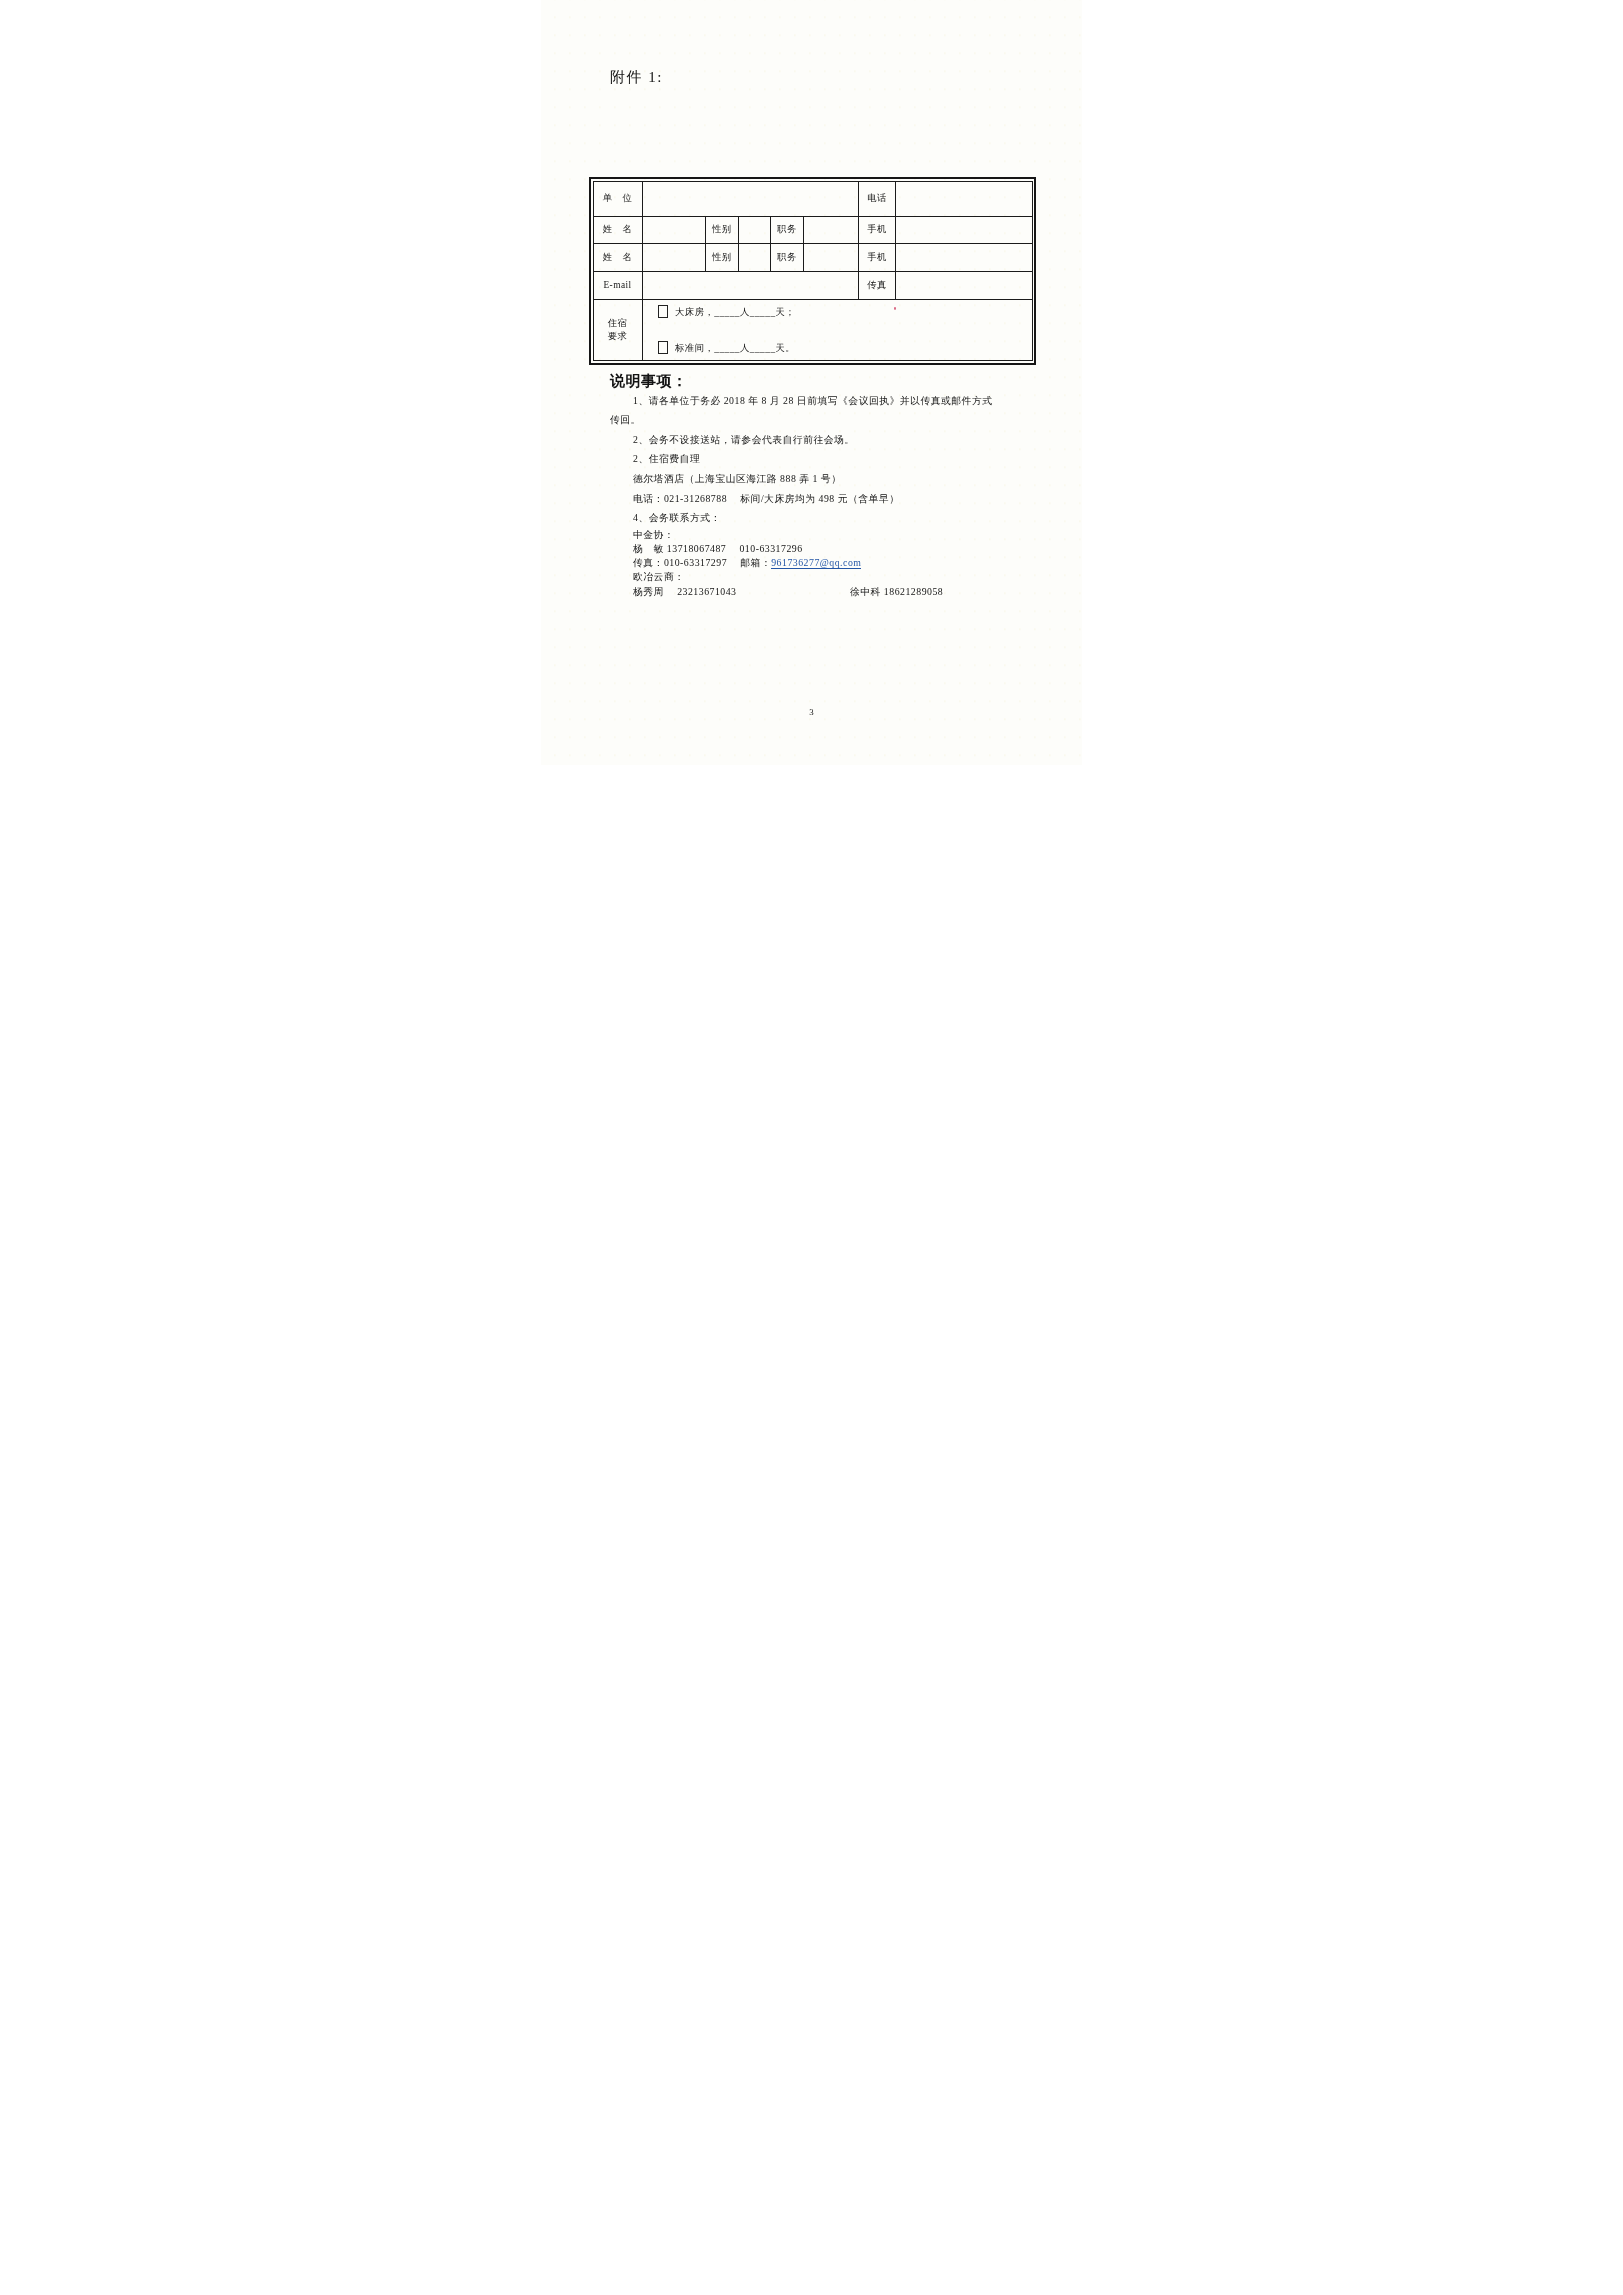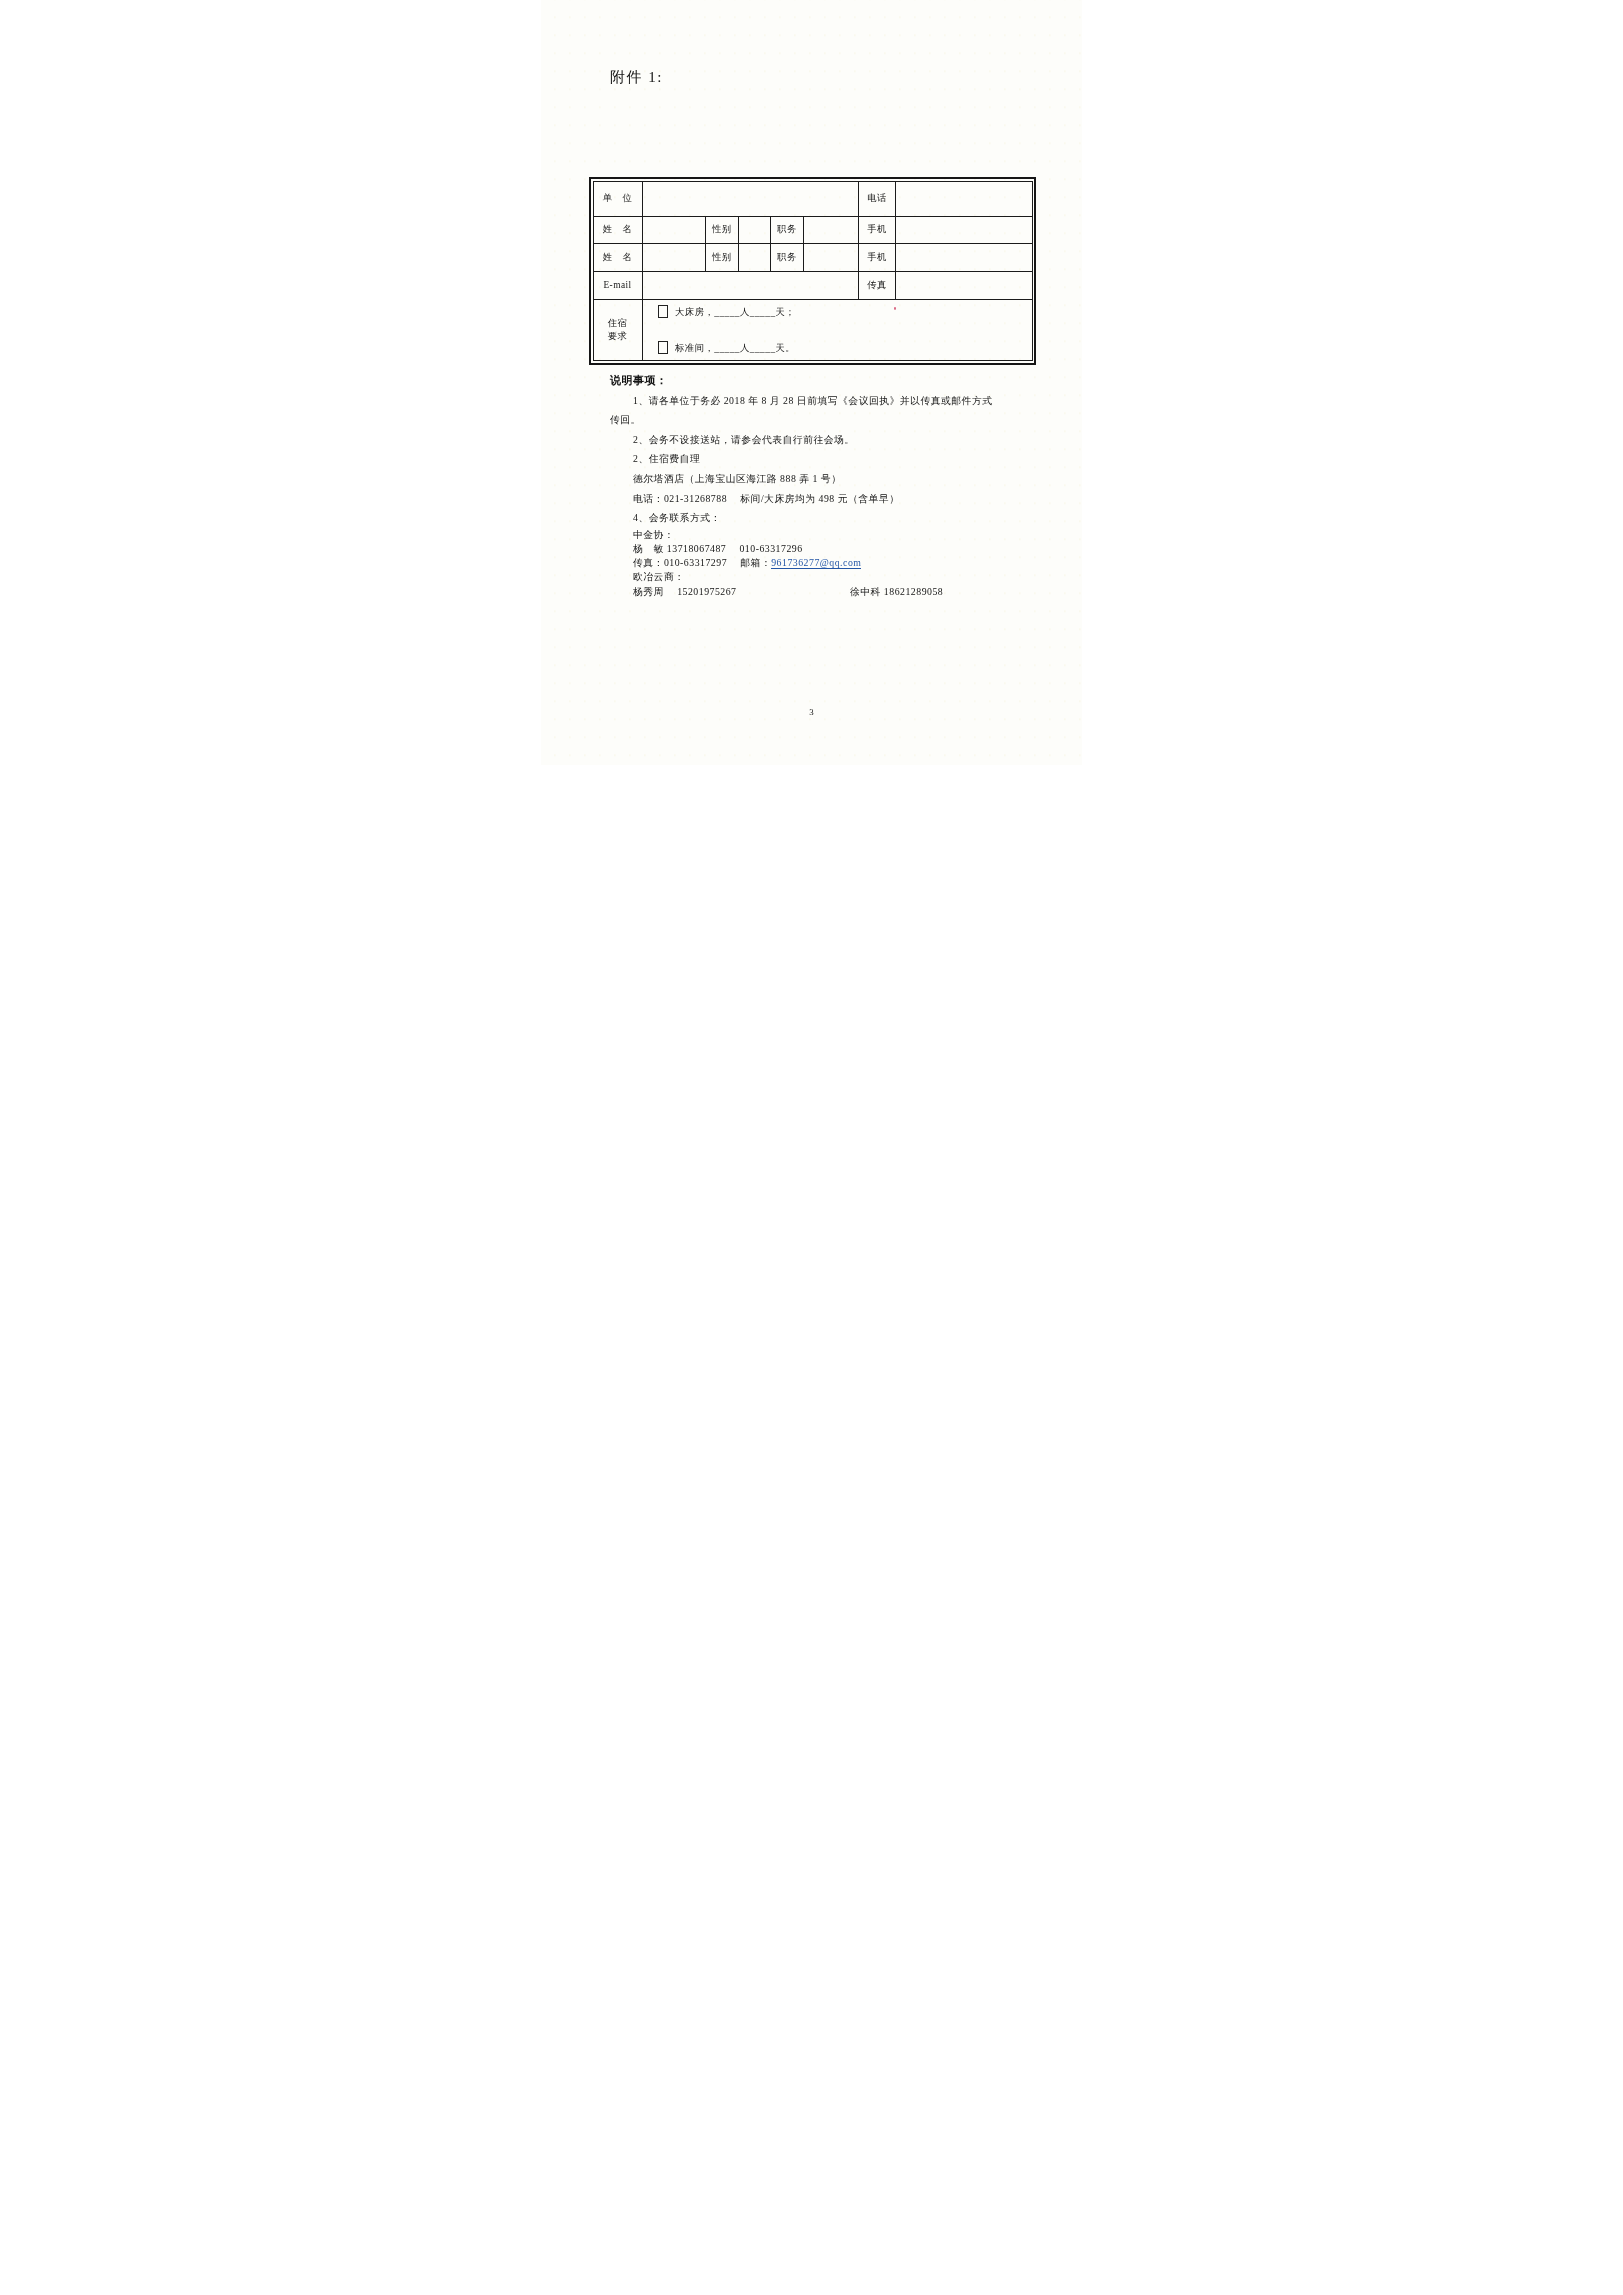--- a/index.html
+++ b/index.html
@@ -103,21 +103,21 @@
   }
   .notes p {
     margin: 0;
     line-height: 19.6px;
     letter-spacing: 0.5px;
     white-space: nowrap;
   }
   .notes p.head {
     font-family: "Liberation Sans", sans-serif;
     font-weight: bold;
-    font-size: 11px;
+    font-size: 15px;
   }
   .notes p.ind { padding-left: 23px; }
   .notes p.c { line-height: 14.2px; }
 
   .email-link {
     color: #2456a6;
     text-decoration: none;
     border-bottom: 1px solid #2456a6;
     cursor: pointer;
   }
@@ -228,19 +228,19 @@
     <p>传回。</p>
     <p class="ind">2、会务不设接送站，请参会代表自行前往会场。</p>
     <p class="ind">2、住宿费自理</p>
     <p class="ind">德尔塔酒店（上海宝山区海江路 888 弄 1 号）</p>
     <p class="ind">电话：021-31268788　 标间/大床房均为 498 元（含单早）</p>
     <p class="ind">4、会务联系方式：</p>
     <p class="ind c">中金协：</p>
     <p class="ind c">杨　敏 13718067487　 010-63317296</p>
     <p class="ind c"><span>传真：010-63317297　 邮箱：</span><span class="email-link">961736277@qq.com</span></p>
     <p class="ind c">欧冶云商：</p>
-    <p class="ind c"><span class="contact-first">杨秀周　 15201975267</span><span>徐中科 18621289058</span></p>
+    <p class="ind c"><span class="contact-first">杨秀周　 23213671043</span><span>徐中科 18621289058</span></p>
   </div>
 
   <div class="pageno">3</div>
 
 </div>
 
 
 </body></html>

